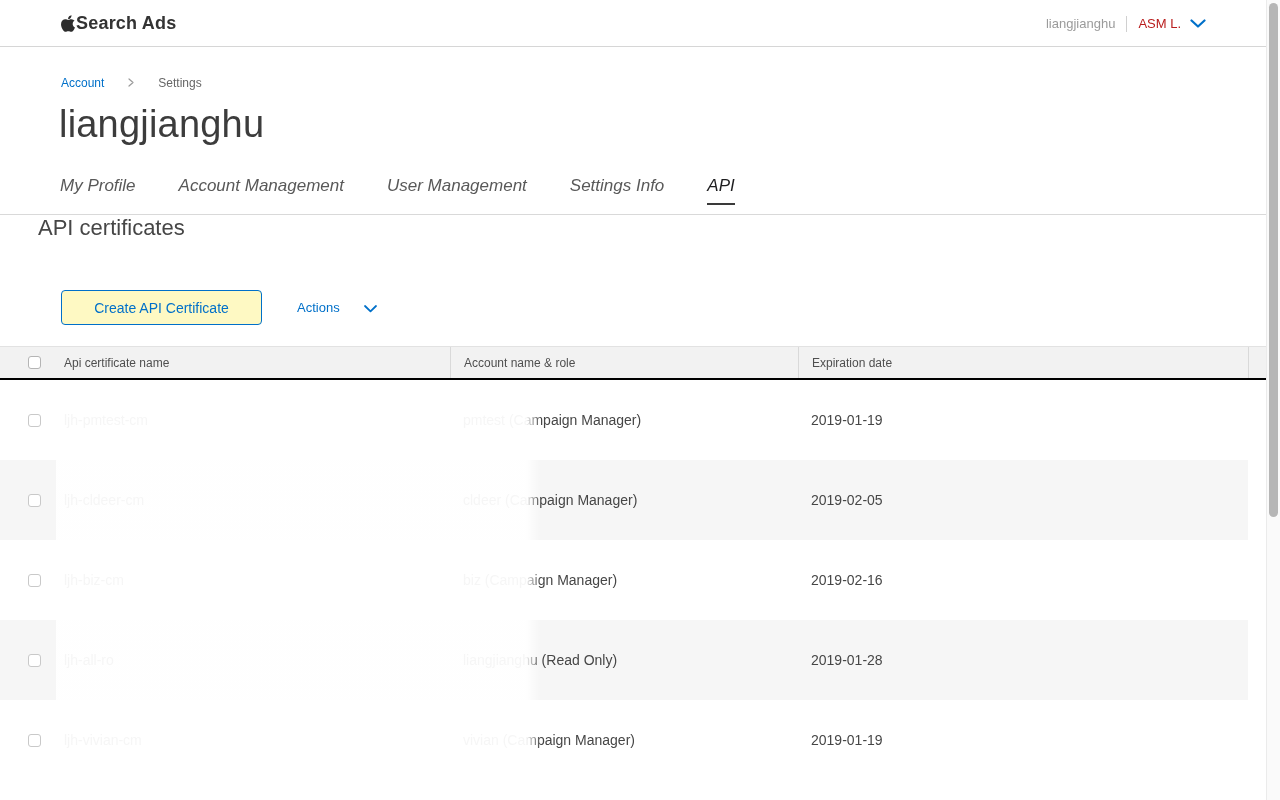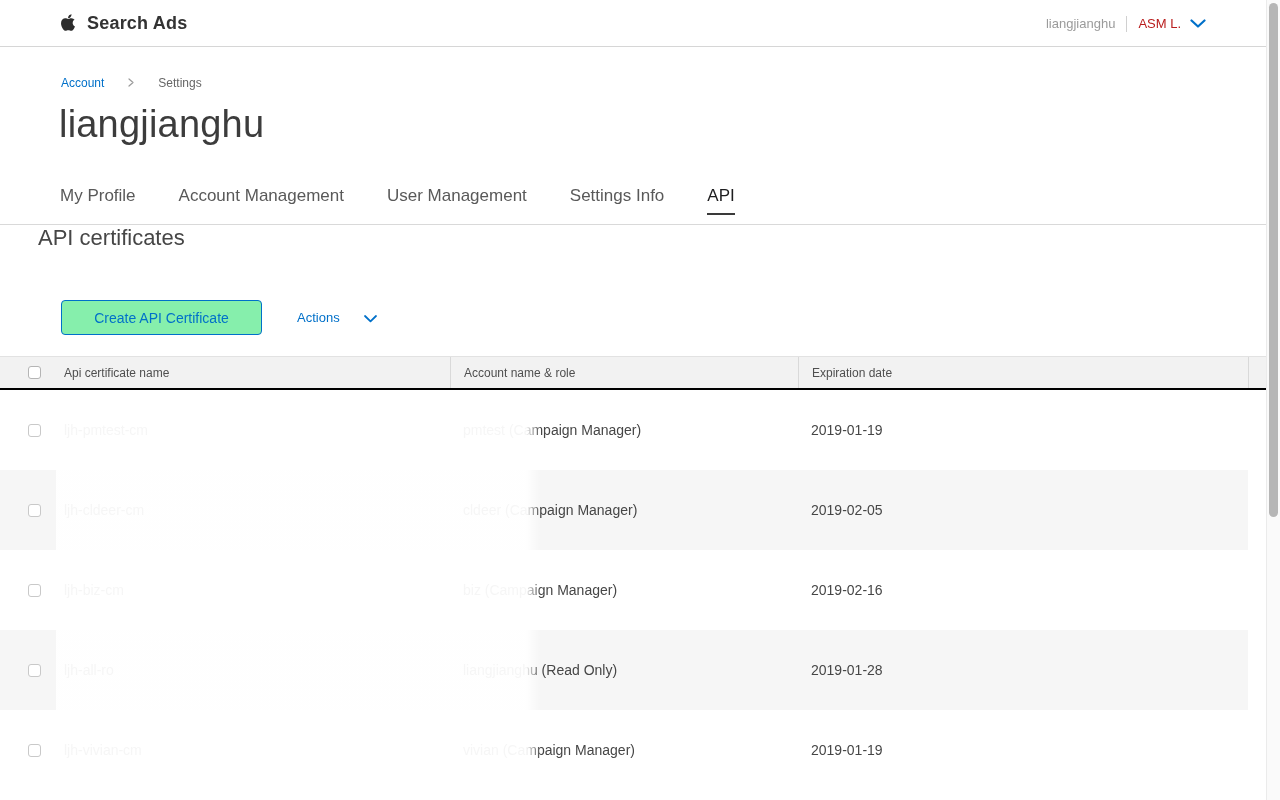--- a/index.html
+++ b/index.html
@@ -2,47 +2,47 @@
 <html><head>
 <meta charset="utf-8">
 <style>
   * { margin:0; padding:0; box-sizing:border-box; }
   html,body { width:1280px; height:800px; overflow:hidden; background:#fff;
     font-family:"Liberation Sans","DejaVu Sans",sans-serif; }
 
   
   .topbar { position:relative; height:47px; background:#fff; border-bottom:1px solid #d6d6d6;
     display:flex; align-items:center; padding-left:60px; }
-  .brand { display:flex; align-items:flex-start; gap:11px; }
+  .brand { display:flex; align-items:center; }
   .brand svg { display:block; }
   .brand-label { font-size:18px; font-weight:700; color:#333; letter-spacing:.2px; }
   .topbar-right { position:absolute; right:74px; top:0; height:47px; display:flex; align-items:center; gap:11px; }
   .user-name { font-size:13px; color:#9b9b9b; }
   .tb-divider { width:1px; height:16px; background:#d0d0d0; }
   .org-switch { display:flex; align-items:center; gap:9px; cursor:pointer; }
   .org-label { font-size:13px; color:#b91c1c; }
 
   
   .content-top { padding:29px 0 0 0; }
   .breadcrumb { display:flex; align-items:center; gap:24px; padding-left:61px; font-size:12px; }
   .crumb-link { color:#0070c9; text-decoration:none; cursor:pointer; }
   .crumb-current { color:#666; }
   .page-title { padding-left:59px; margin-top:12px; font-size:38px; font-weight:300; color:#3c3c3c;
     letter-spacing:.2px; line-height:45px; }
 
-  .tabs { display:flex; gap:43px; padding-left:60px; margin-top:31px; border-bottom:1px solid #d9d9d9; }
+  .tabs { display:flex; gap:43px; padding-left:60px; margin-top:21px; border-bottom:1px solid #d9d9d9;font-style:italic; }
   .tab { position:relative; font-size:17px; font-weight:300; color:#595959; padding:7px 0 18px 0;
     line-height:21px; cursor:pointer; }
   .tab.active { color:#1d1d1f; font-weight:400; }
   .tab.active::after { content:""; position:absolute; left:0; right:0; bottom:9px; height:2px; background:#3a3a3a; }
 
   .section-title { padding-left:38px; font-size:22px; font-weight:300; color:#464646; line-height:26px; }
 
   .controls { display:flex; align-items:center; margin-top:49px; padding-left:61px; }
-  .create-btn { width:201px; height:35px; background:#86efac; border:1px solid #0070c9; border-radius:4px;
+  .create-btn { width:201px; height:35px; background:#fef9c3; border:1px solid #0070c9; border-radius:4px;
     color:#0070c9; font-size:14px; font-family:inherit; cursor:pointer; }
   .actions { display:flex; align-items:center; gap:24px; margin-left:35px; cursor:pointer; }
   .actions-label { font-size:13px; color:#0070c9; }
 
   
   .table { margin-top:21px; width:1266px; }
   .thead { display:flex; align-items:center; height:34px; background:#f2f2f2;
     border-top:1px solid #e2e2e2; border-bottom:2px solid #000000; font-size:12px; color:#4f4f4f; }
   .cell-check { flex:0 0 62px; display:flex; align-items:center; padding-left:28px; }
   .cell-name { flex:0 0 388px; padding-left:2px; }

